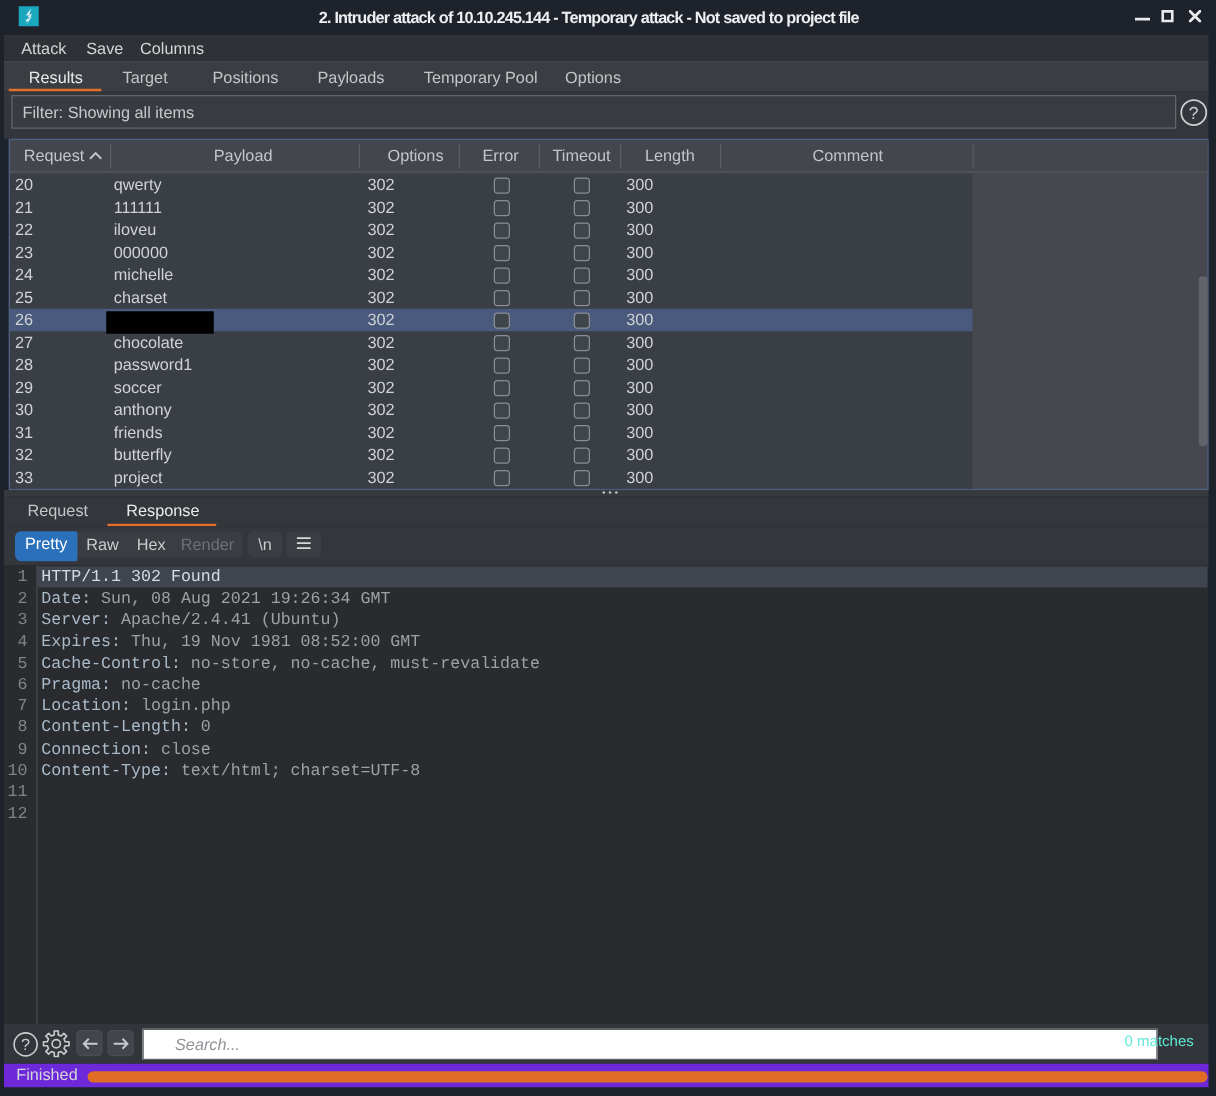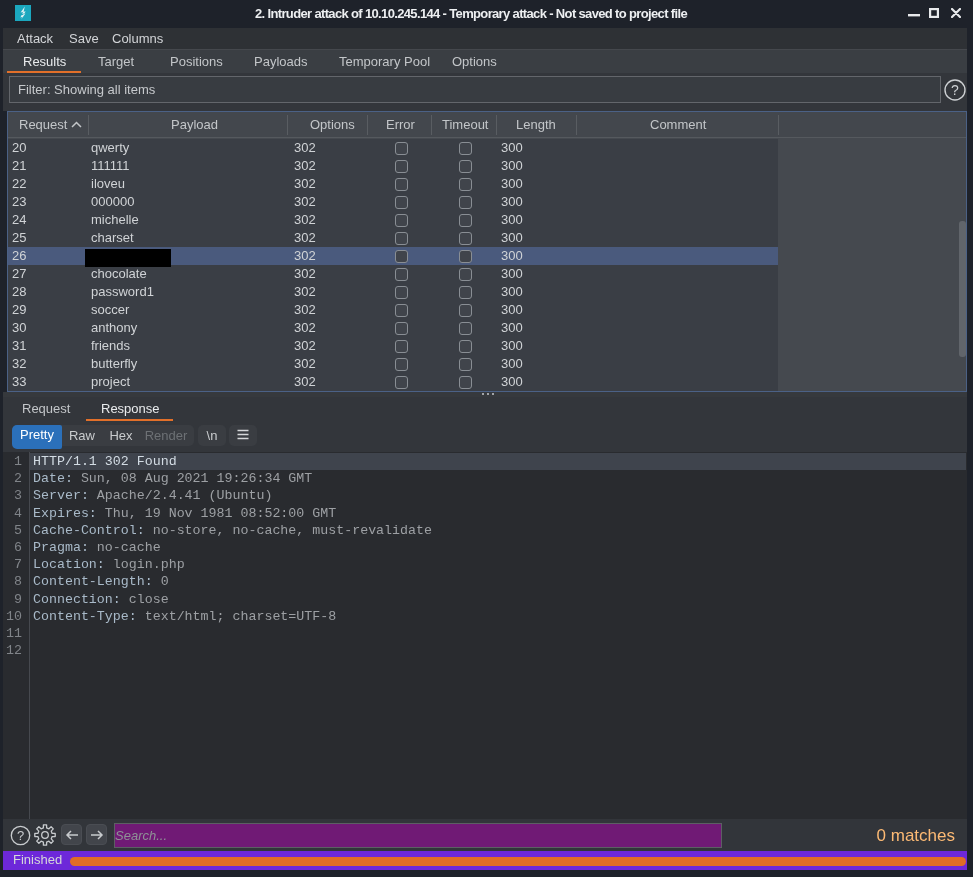--- a/index.html
+++ b/index.html
@@ -51,23 +51,23 @@
             font-family:"Liberation Mono", monospace; font-size:13.3px; }
   #gutter-sep { position:absolute; left:26px; top:0; width:1px; height:367px; background:#46494f; }
   #hl1 { position:absolute; left:27px; top:1px; width:936px; height:17px; background:#3f444d; }
   .ln { position:absolute; width:19px; text-align:right; color:#808489; }
   .cl { position:absolute; left:30px; white-space:pre; color:#9da0a4; }
   .k { color:#a9bac9; }
   .w { color:#d3dce4; }
   
   #searchbar { left:3px; top:819px; width:964px; height:32px; background:#32353a; }
   .sbtn { position:absolute; top:5px; width:22px; height:22px; background:#42454b; border:1px solid #4a4d53; border-radius:4px; }
-  #searchfield { position:absolute; left:111px; top:4px; width:608px; height:25px; background:#701a75;
-                 border:1px solid #5c5f63; color:#8e9296; font-style:italic; font-size:13px; line-height:23px; padding-left:0; }
-  #matches { position:absolute; right:12px; top:7px; color:#fdba74; font-size:17px; }
+  #searchfield { position:absolute; left:111px; top:4px; width:812px; height:25px; background:#ffffff;
+                 border:1px solid #5c5f63; color:#8e9296; font-style:italic; font-size:13px; line-height:23px; padding-left:25px; }
+  #matches { position:absolute; right:12px; top:7px; color:#5eead4; font-size:12px; }
   
   #statusrow { left:3px; top:851px; width:964px; height:19px; background:#6d28d9; }
   #finished { position:absolute; left:10px; top:1px; color:#d5d7d9; font-size:13px; }
   #progress { position:absolute; left:67px; top:6px; width:896px; height:9px; background:#e06c26; border-radius:4.5px; }
   #bottomstrip { left:0; top:870px; width:973px; height:7px; background:#1e222a; }
   #leftstrip { left:0; top:28px; width:3px; height:843px; background:#1e222a; }
   #rightstrip { left:967px; top:28px; width:6px; height:843px; background:#1e222a; }
 </style>
 </head>
 <body>

